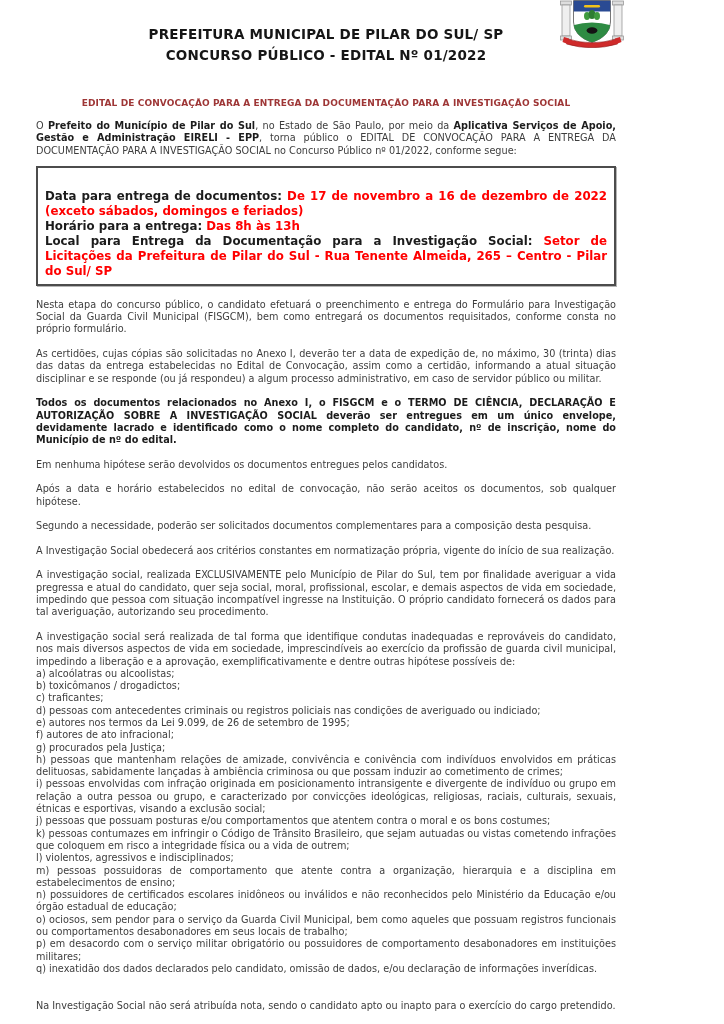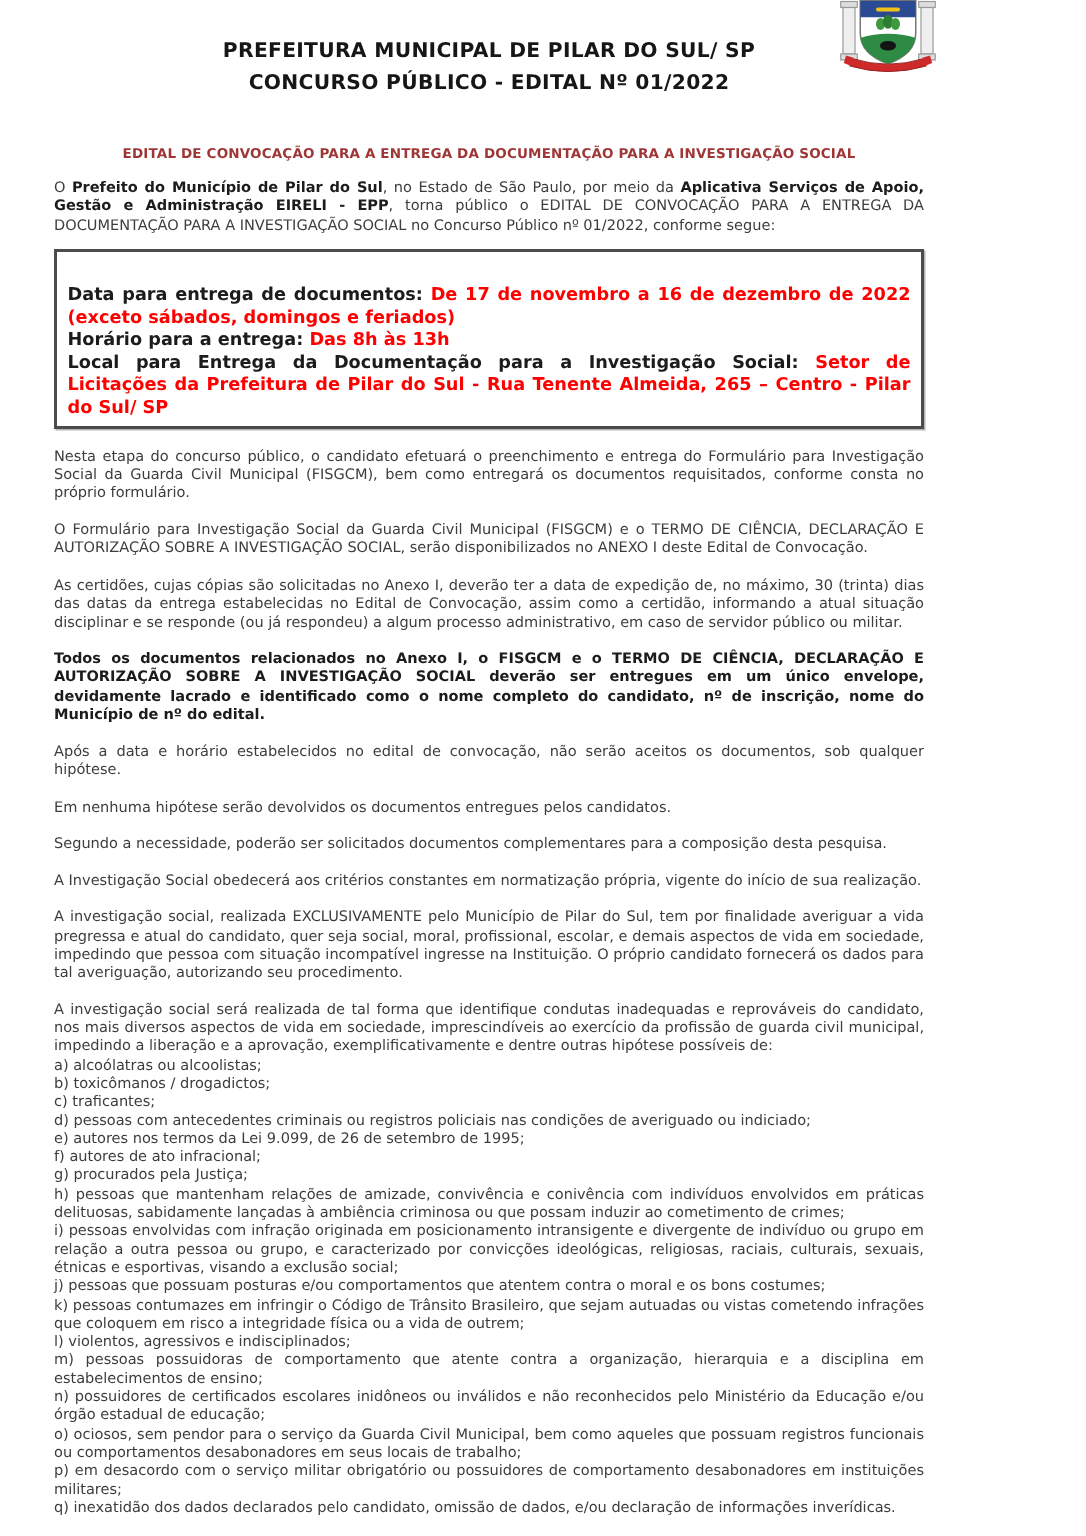--- a/index.html
+++ b/index.html
@@ -147,25 +147,24 @@
   <p class="intro"><span>O </span><span class="b black">Prefeito do Município de Pilar do Sul</span><span>, no Estado de São Paulo, por meio da </span><span class="b black">Aplicativa Serviços de Apoio, Gestão e Administração EIRELI - EPP</span><span>, torna público o EDITAL DE CONVOCAÇÃO PARA A ENTREGA DA DOCUMENTAÇÃO PARA A INVESTIGAÇÃO SOCIAL no Concurso Público nº 01/2022, conforme segue:</span></p>
 
   <div class="info-box">
     <p><span class="b black">Data para entrega de documentos:</span> <span class="b red">De 17 de novembro a 16 de dezembro de 2022 (exceto sábados, domingos e feriados)</span></p>
     <p><span class="b black">Horário para a entrega:</span> <span class="b red">Das 8h às 13h</span></p>
     <p><span class="b black">Local para Entrega da Documentação para a Investigação Social:</span> <span class="b red">Setor de Licitações da Prefeitura de Pilar do Sul - Rua Tenente Almeida, 265 – Centro - Pilar do Sul/ SP</span></p>
   </div>
 
   <div class="body-text">
     <p>Nesta etapa do concurso público, o candidato efetuará o preenchimento e entrega do Formulário para Investigação Social da Guarda Civil Municipal (FISGCM), bem como entregará os documentos requisitados, conforme consta no próprio formulário.</p>
-    <p>O Formulário para Investigação Social da Guarda Civil Municipal (FISGCM) e o TERMO DE CIÊNCIA, DECLARAÇÃO E AUTORIZAÇÃO SOBRE A INVESTIGAÇÃO SOCIAL, serão disponibilizados no ANEXO I deste Edital de Convocação.</p>
     <p>As certidões, cujas cópias são solicitadas no Anexo I, deverão ter a data de expedição de, no máximo, 30 (trinta) dias das datas da entrega estabelecidas no Edital de Convocação, assim como a certidão, informando a atual situação disciplinar e se responde (ou já respondeu) a algum processo administrativo, em caso de servidor público ou militar.</p>
     <p class="b black">Todos os documentos relacionados no Anexo I, o FISGCM e o TERMO DE CIÊNCIA, DECLARAÇÃO E AUTORIZAÇÃO SOBRE A INVESTIGAÇÃO SOCIAL deverão ser entregues em um único envelope, devidamente lacrado e identificado como o nome completo do candidato, nº de inscrição, nome do Município de nº do edital.</p>
+    <p>Em nenhuma hipótese serão devolvidos os documentos entregues pelos candidatos.</p>
     <p>Após a data e horário estabelecidos no edital de convocação, não serão aceitos os documentos, sob qualquer hipótese.</p>
-    <p>Em nenhuma hipótese serão devolvidos os documentos entregues pelos candidatos.</p>
     <p>Segundo a necessidade, poderão ser solicitados documentos complementares para a composição desta pesquisa.</p>
     <p>A Investigação Social obedecerá aos critérios constantes em normatização própria, vigente do início de sua realização.</p>
     <p>A investigação social, realizada EXCLUSIVAMENTE pelo Município de Pilar do Sul, tem por finalidade averiguar a vida pregressa e atual do candidato, quer seja social, moral, profissional, escolar, e demais aspectos de vida em sociedade, impedindo que pessoa com situação incompatível ingresse na Instituição. O próprio candidato fornecerá os dados para tal averiguação, autorizando seu procedimento.</p>
     <p class="tight">A investigação social será realizada de tal forma que identifique condutas inadequadas e reprováveis do candidato, nos mais diversos aspectos de vida em sociedade, imprescindíveis ao exercício da profissão de guarda civil municipal, impedindo a liberação e a aprovação, exemplificativamente e dentre outras hipótese possíveis de:</p>
 
     <div class="hypotheses">
       <p>a) alcoólatras ou alcoolistas;</p>
       <p>b) toxicômanos / drogadictos;</p>
       <p>c) traficantes;</p>
       <p>d) pessoas com antecedentes criminais ou registros policiais nas condições de averiguado ou indiciado;</p>

